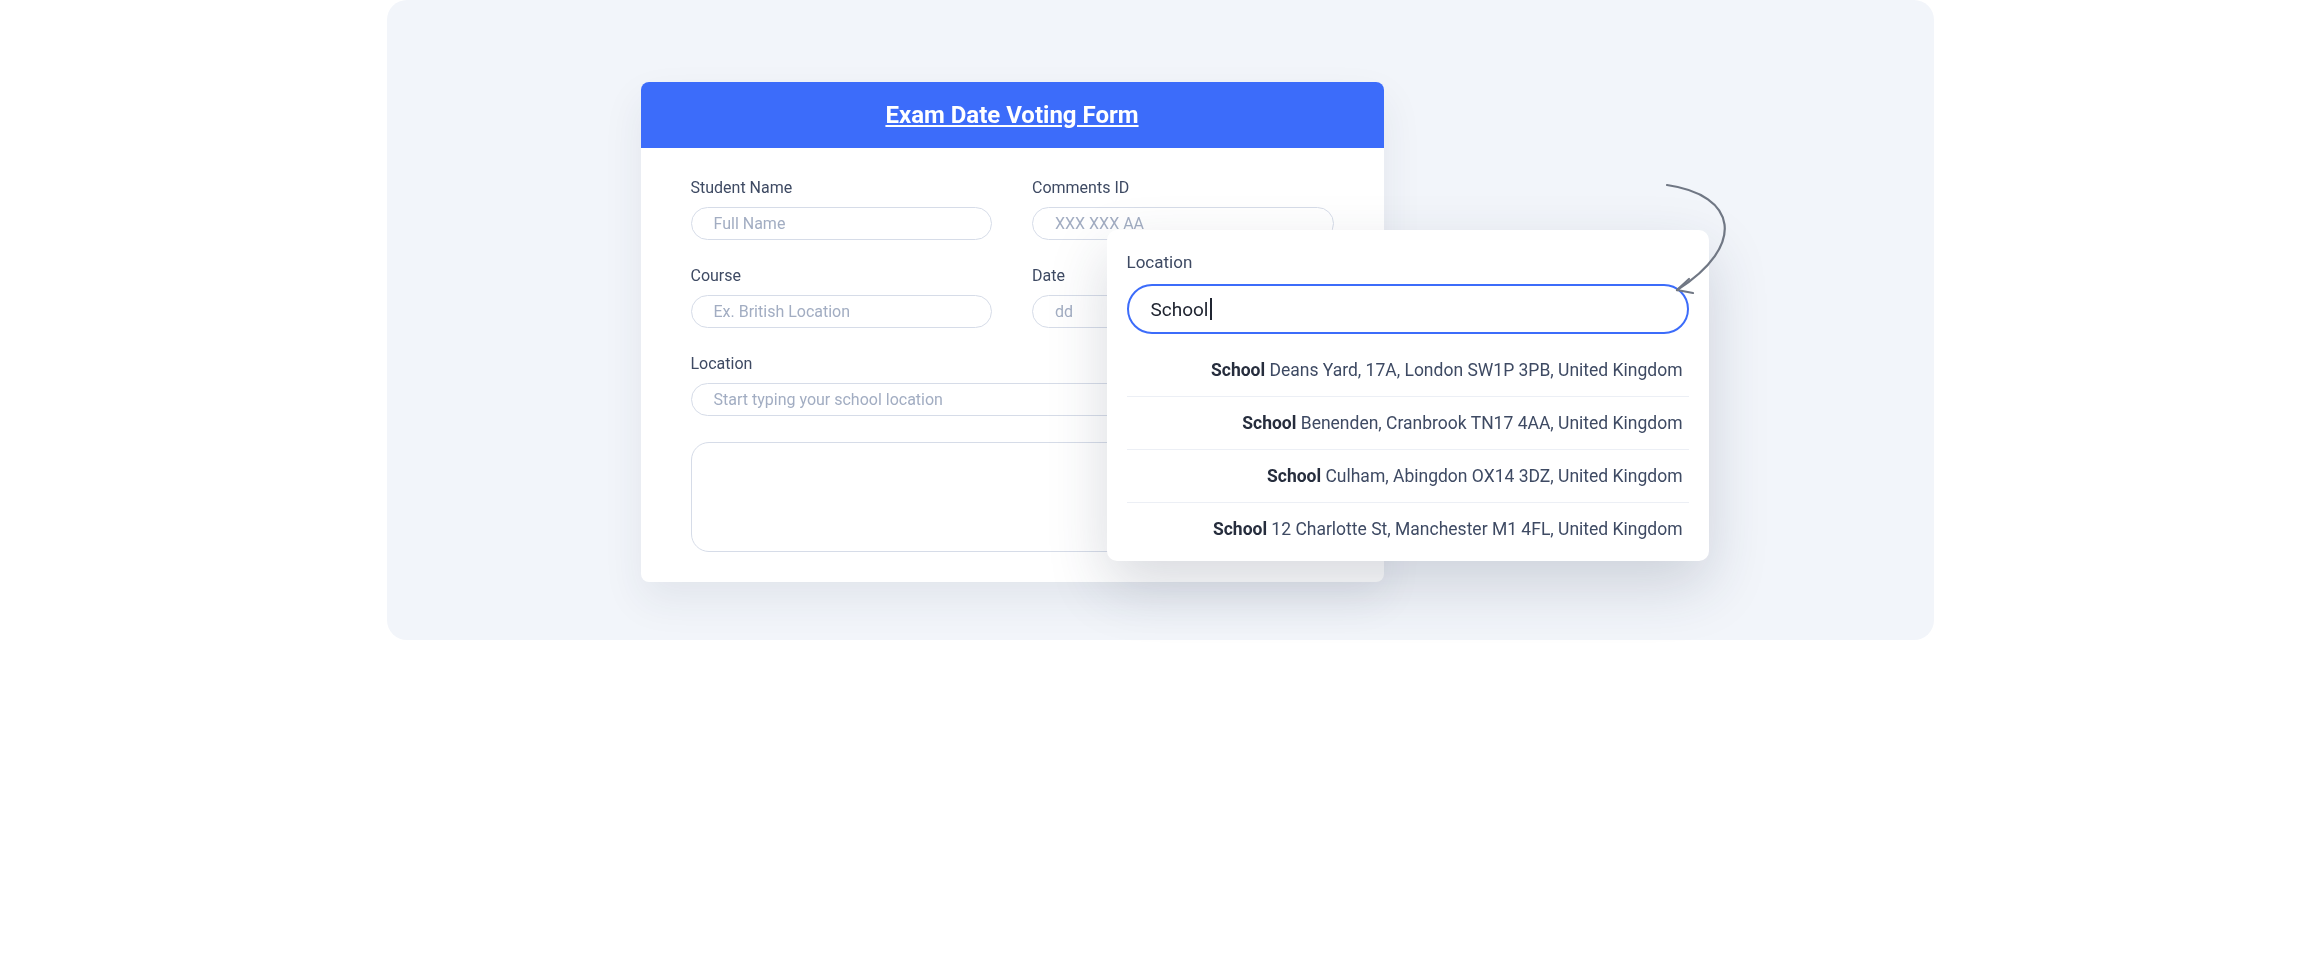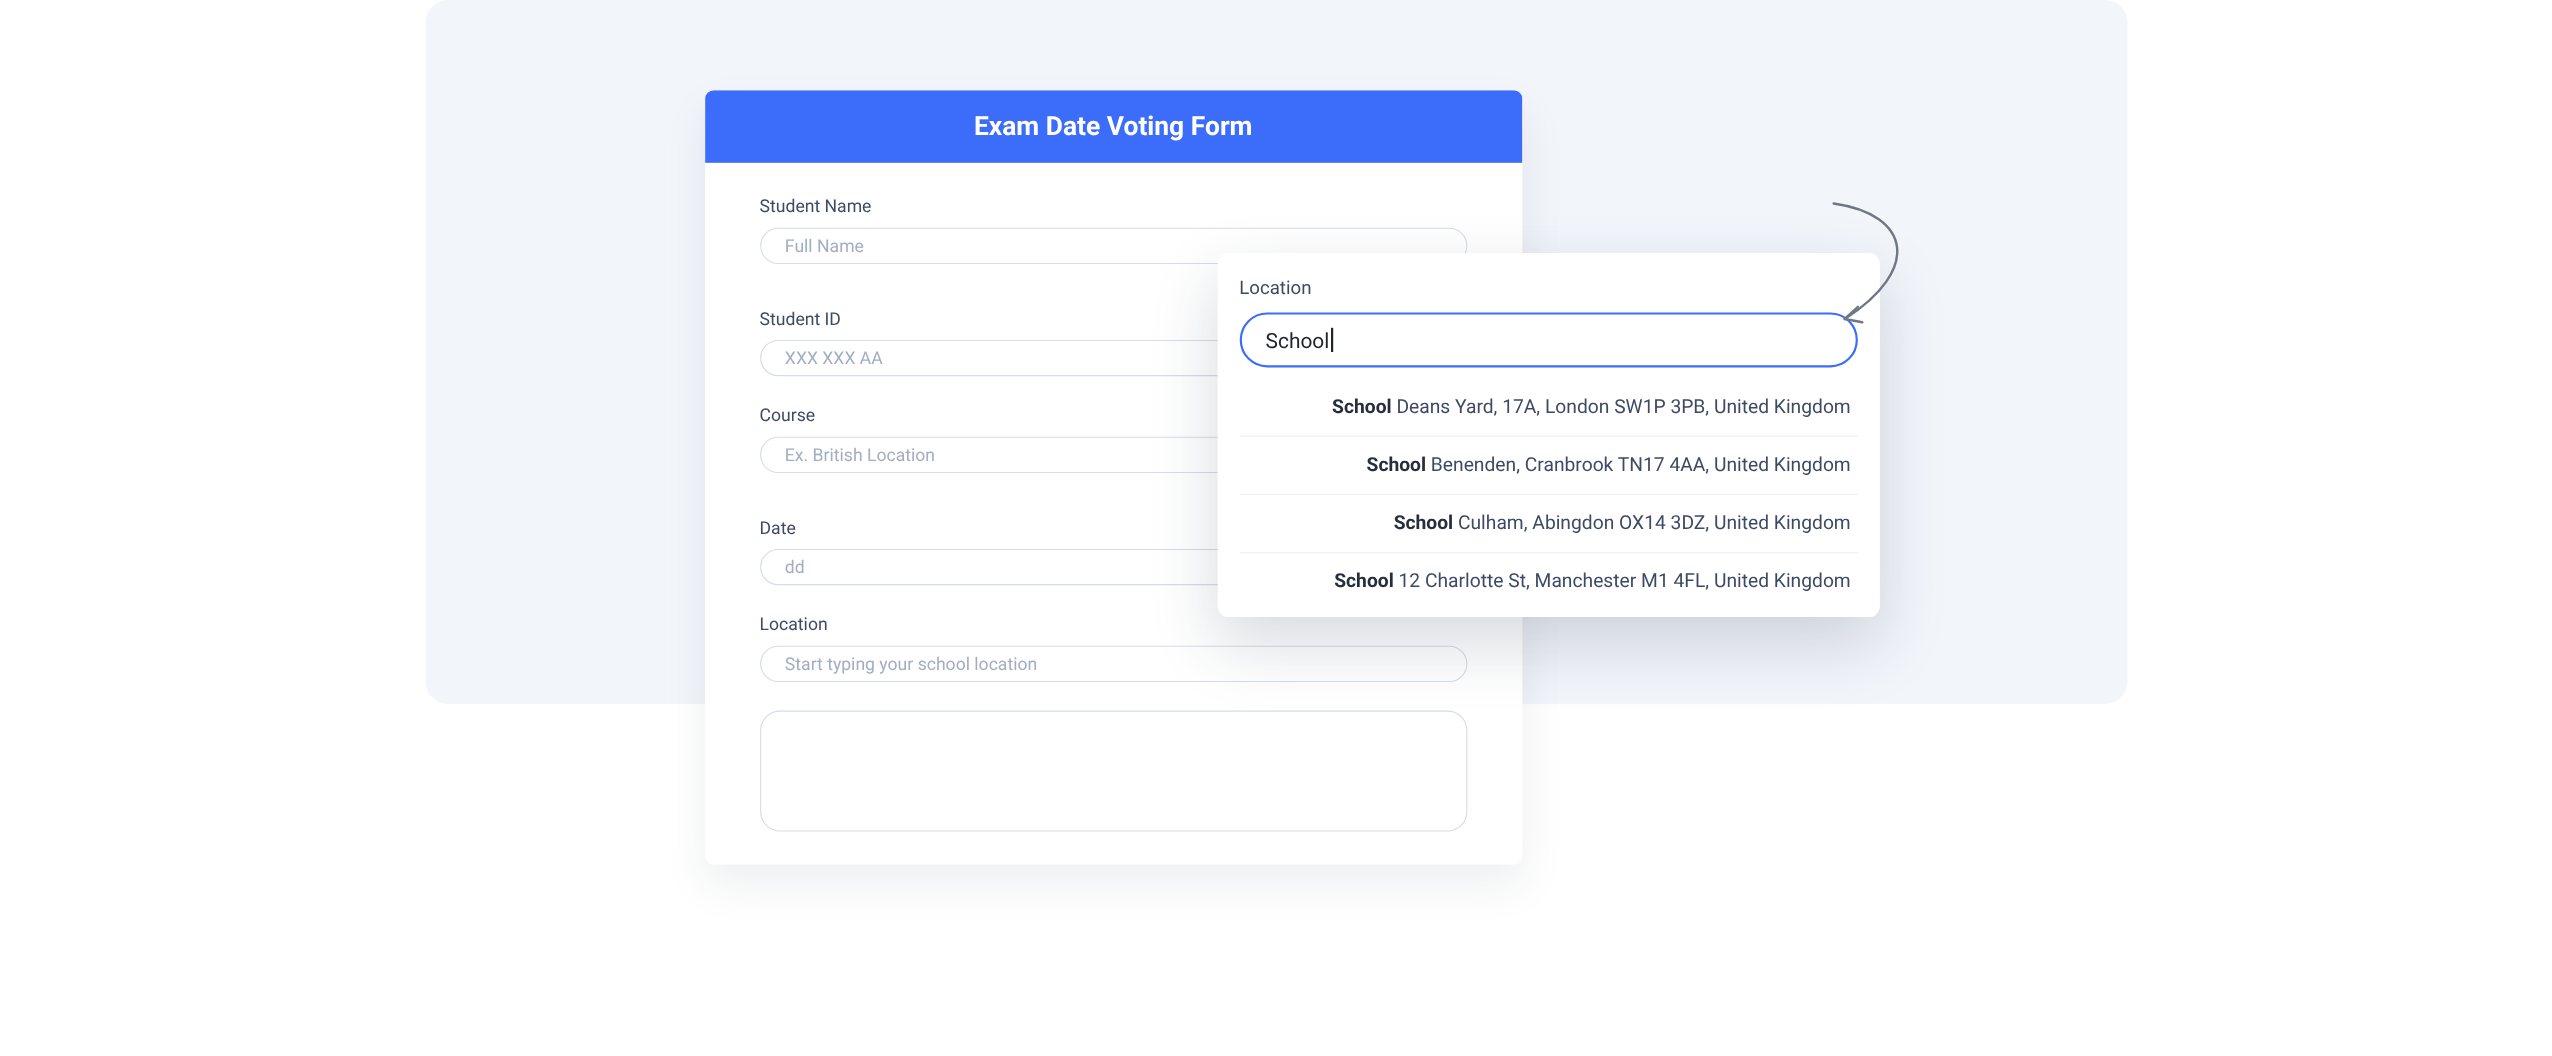--- a/index.html
+++ b/index.html
@@ -38,29 +38,29 @@
     box-shadow: 0 18px 40px rgba(40,50,80,0.08);
     overflow: hidden;
   }
   .form-header {
     background: #3C6CFA;
     color: #ffffff;
     text-align: center;
     padding: 19px 10px;
     font-size: 24px;
     font-weight: 700;
+    text-decoration: underline;
   }
   .form-body {
     padding: 30px 50px 30px 50px;
   }
   .row {
     display: flex;
     gap: 40px;
     margin-bottom: 26px;
-    flex-direction: column;
   }
   .field {
     flex: 1;
     display: flex;
     flex-direction: column;
   }
   .field-full { width: 100%; }
   .label {
     color: #3E4A63;
     font-size: 16px;
@@ -163,21 +163,21 @@
   <div class="form-card">
     <div class="form-header">Exam Date Voting Form</div>
     <div class="form-body">
 
       <div class="row">
         <div class="field">
           <div class="label">Student Name</div>
           <div class="input">Full Name</div>
         </div>
         <div class="field">
-          <div class="label">Student ID</div>
+          <div class="label">Comments ID</div>
           <div class="input">XXX XXX AA</div>
         </div>
       </div>
 
       <div class="row">
         <div class="field">
           <div class="label">Course</div>
           <div class="input">Ex. British Location</div>
         </div>
         <div class="field">

